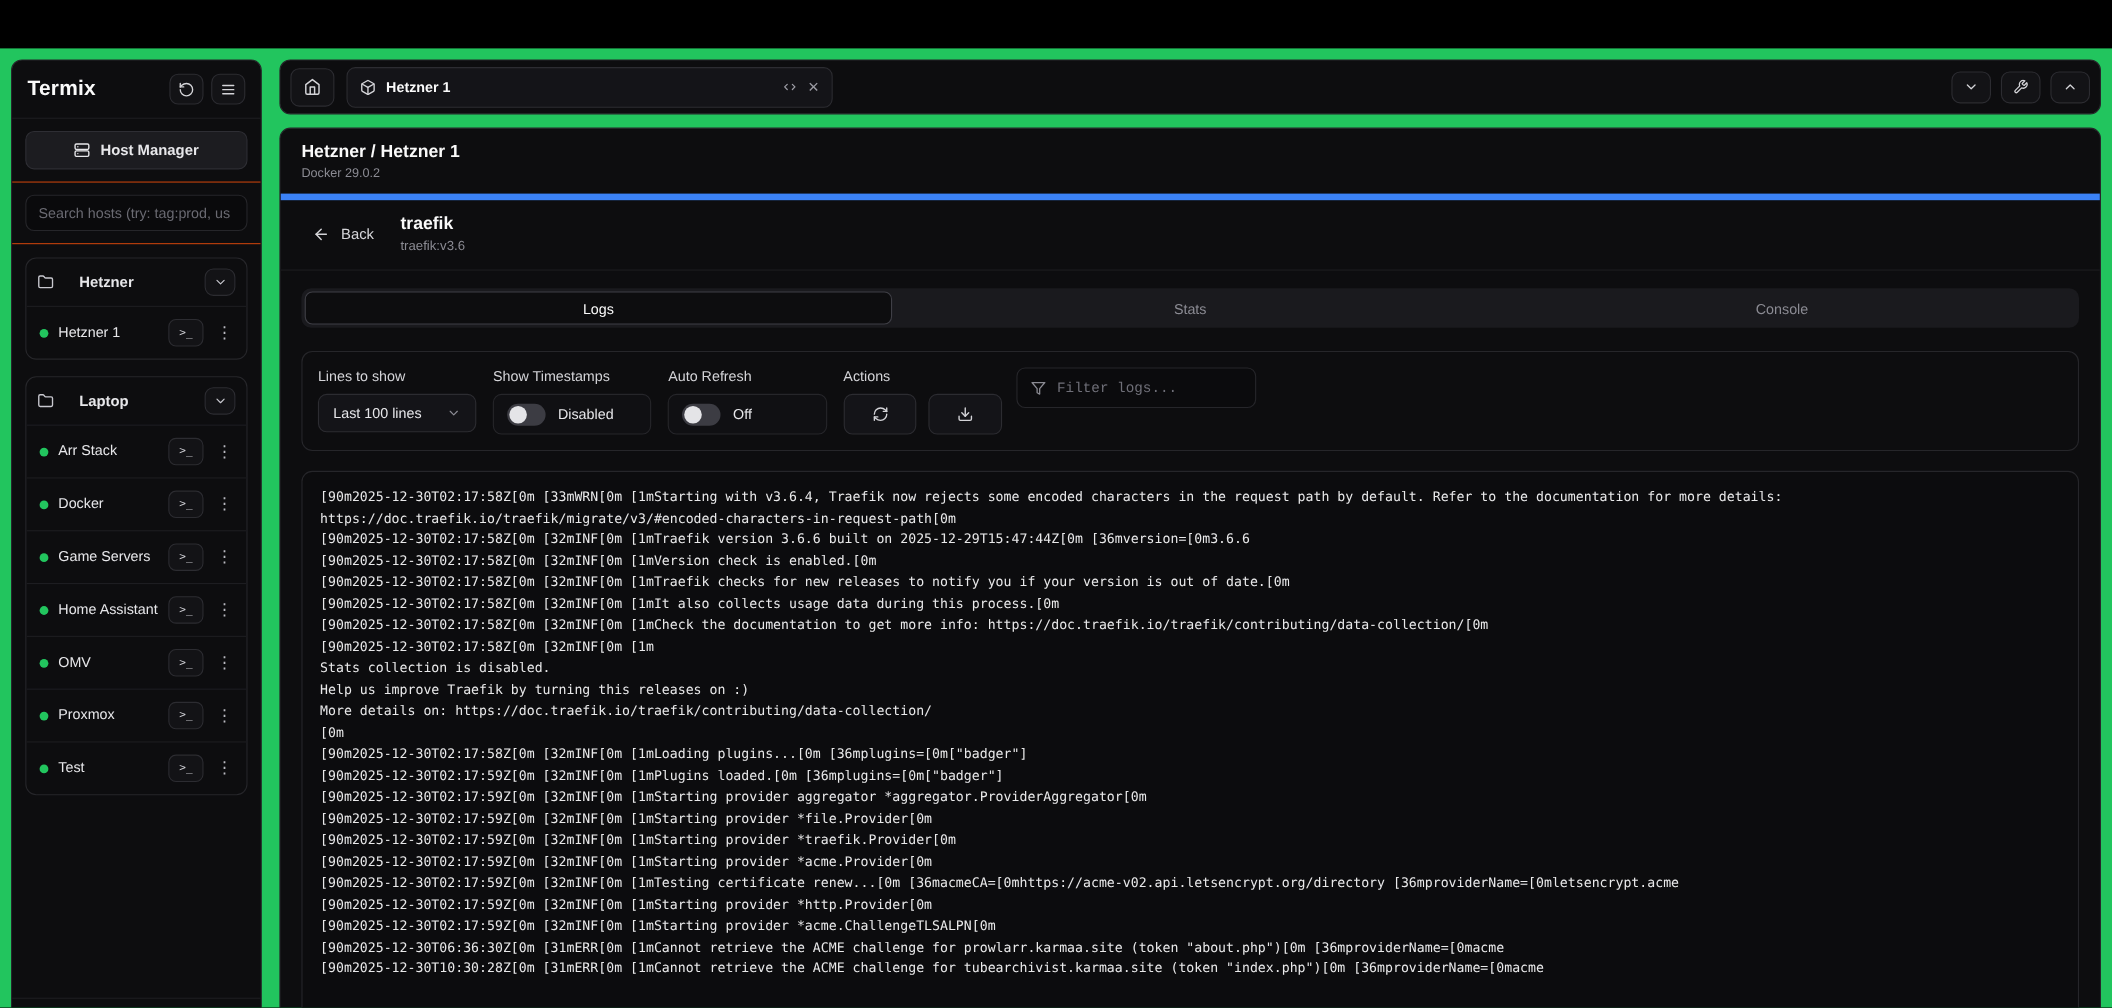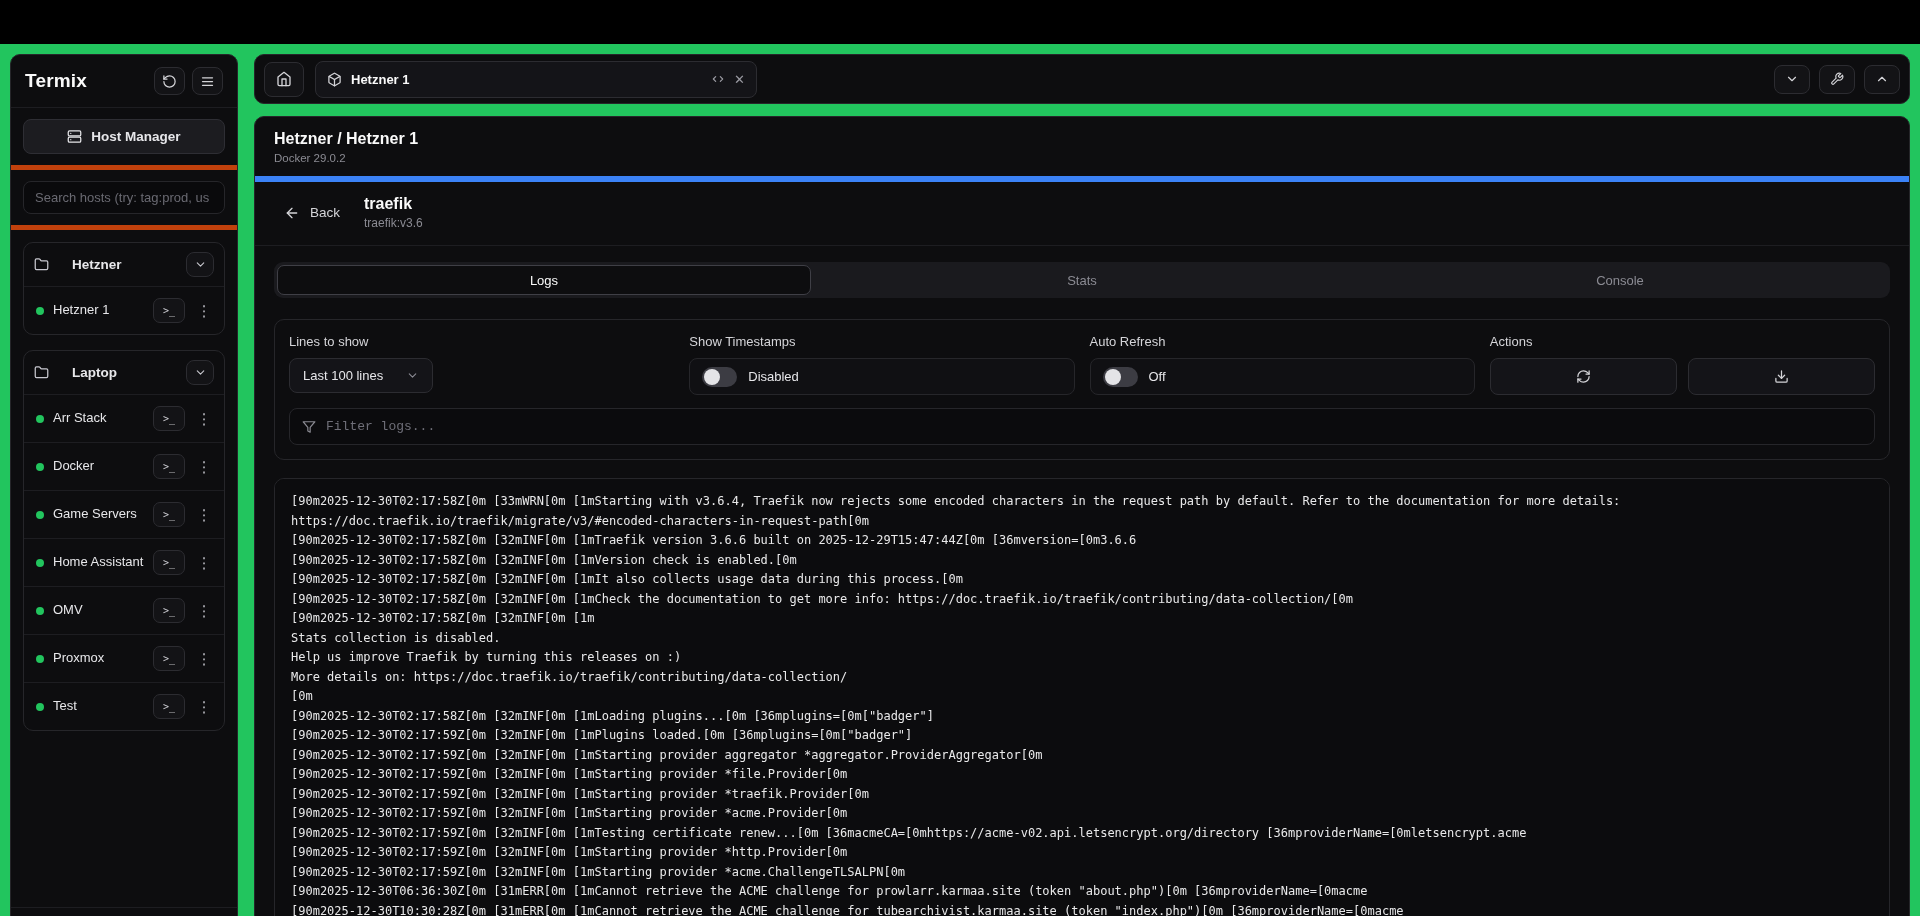--- a/index.html
+++ b/index.html
@@ -8,21 +8,21 @@
   input { font-family:inherit; outline:none; }
 
   .app { position:relative; width:1920px; height:916px; background:#22c55e;margin-top:44px; }
 
   
   .sidebar { position:absolute; left:10px; top:10px; bottom:10px; width:228px; background:#0d0d0f; border:1px solid #26262a; border-radius:10px; display:flex; flex-direction:column; overflow:hidden; }
   .sb-header { display:flex; align-items:center; justify-content:space-between; padding:12px 14px; border-bottom:1px solid #1d1d21; }
   .app-title { font-size:19px; font-weight:700; color:#fafafa; letter-spacing:.2px; }
   .sb-header-actions { display:flex; gap:7px; }
   .icon-btn { display:flex; align-items:center; justify-content:center; width:31px; height:28px; background:#131316; border:1px solid #2c2c31; border-radius:8px; color:#d4d4d8; }
-  .sb-block { padding:11px 12px; border-bottom:5px solid #c2410c; }
+  .sb-block { padding:11px 12px; border-bottom:1px solid #c2410c; }
   .host-manager { width:100%; height:35px; display:flex; align-items:center; justify-content:center; gap:9px; background:#1c1c20; border:1px solid #2e2e34; border-radius:8px; color:#e7e7ea; font-size:13.5px; font-weight:600; }
   .search-input { width:100%; height:33px; background:#0a0a0c; border:1px solid #26262a; border-radius:8px; color:#e4e4e7; font-size:13px; padding:0 11px; }
   .search-input::placeholder { color:#6a6a72; }
   .sb-groups { flex:1; padding:12px; display:flex; flex-direction:column; gap:15px; overflow:hidden; }
   .group { border:1px solid #26262a; border-radius:10px; background:#0d0d0f; overflow:hidden; }
   .group-header { display:flex; align-items:center; gap:23px; padding:9px 10px; color:#e7e7ea; }
   .group-label { font-size:13.5px; font-weight:700; flex:1; }
   .chev-btn { width:28px; height:25px; display:flex; align-items:center; justify-content:center; background:#131316; border:1px solid #2c2c31; border-radius:8px; color:#c8c8cf; }
   .host-row { display:flex; align-items:center; gap:9px; padding:11px 10px 11px 12px; border-top:1px solid #1d1d21; }
   .dot { width:8px; height:8px; border-radius:50%; flex:none; }
@@ -49,21 +49,21 @@
   .panel-sub { font-size:11.5px; color:#8b8b93; margin-top:4px; }
   .container-header { display:flex; align-items:center; gap:24px; padding:13px 19px 15px; border-bottom:1px solid #1d1d21; }
   .back-btn { display:flex; align-items:center; gap:10px; background:none; border:none; color:#d4d4d8; font-size:13.5px; padding-left:10px; }
   .container-title .c-name { font-size:16px; font-weight:700; color:#fafafa; }
   .container-title .c-sub { font-size:12px; color:#8b8b93; margin-top:3px; }
 
   .view-tabs { margin:16px 19px 15px; height:36px; background:#1a1a1e; border-radius:9px; display:flex; padding:3px; gap:4px; }
   .vtab { flex:1; display:flex; align-items:center; justify-content:center; font-size:13px; color:#8b8b93; border-radius:7px; border:1px solid transparent; cursor:pointer; }
   .vtab.active { background:#0d0d0f; border-color:#3f3f46; color:#fafafa; }
 
-  .controls-card { margin:6px 19px 14px; border:1px solid #26262a; border-radius:10px; padding:14px; display:flex; flex-direction:column; gap:13px; }
+  .controls-card { margin:6px 19px 14px; border:1px solid #26262a; border-radius:10px; padding:14px; display:flex; flex-direction:row; gap:13px; }
   .controls-row { display:grid; grid-template-columns:repeat(4, 1fr); gap:15px; }
   .ctrl-label { font-size:13px; color:#d4d4d8; margin-bottom:9px; display:block; }
   .select-btn { display:inline-flex; align-items:center; gap:23px; height:35px; padding:0 13px; background:#141418; border:1px solid #2c2c31; border-radius:8px; color:#e7e7ea; font-size:13px; }
   .toggle-field { height:37px; display:flex; align-items:center; gap:11px; padding:0 12px; background:#101013; border:1px solid #26262a; border-radius:8px; color:#e7e7ea; font-size:13px; }
   .toggle { width:35px; height:20px; border-radius:999px; background:#3c3c43; position:relative; flex:none; cursor:pointer; }
   .toggle::after { content:""; position:absolute; left:2px; top:2px; width:16px; height:16px; border-radius:50%; background:#e4e4e7; }
   .actions-btns { display:flex; gap:11px; }
   .action-btn { flex:1; height:37px; display:flex; align-items:center; justify-content:center; background:#141418; border:1px solid #2c2c31; border-radius:8px; color:#d4d4d8; }
   .filter-field { height:37px; display:flex; align-items:center; gap:10px; padding:0 12px; border:1px solid #26262a; border-radius:8px; background:#0b0b0d; color:#8b8b93; }
   .filter-field input { flex:1; background:none; border:none; color:#e4e4e7; font-size:13px;font-family:Liberation Mono, monospace; }
@@ -396,20 +396,21 @@
     </div>
 
     <div class="logbox">
 
         <div class="log-line">[90m2025-12-30T02:17:58Z[0m [33mWRN[0m [1mStarting with v3.6.4, Traefik now rejects some encoded characters in the request path by default. Refer to the documentation for more details: https://doc.traefik.io/traefik/migrate/v3/#encoded-characters-in-request-path[0m</div>
 
         <div class="log-line">[90m2025-12-30T02:17:58Z[0m [32mINF[0m [1mTraefik version 3.6.6 built on 2025-12-29T15:47:44Z[0m [36mversion=[0m3.6.6</div>
 
         <div class="log-line">[90m2025-12-30T02:17:58Z[0m [32mINF[0m [1mVersion check is enabled.[0m</div>
 
+        <div class="log-line">[90m2025-12-30T02:17:58Z[0m [32mINF[0m [1mTraefik checks for new releases to notify you if your version is out of date.[0m</div>
 
         <div class="log-line">[90m2025-12-30T02:17:58Z[0m [32mINF[0m [1mIt also collects usage data during this process.[0m</div>
 
         <div class="log-line">[90m2025-12-30T02:17:58Z[0m [32mINF[0m [1mCheck the documentation to get more info: https://doc.traefik.io/traefik/contributing/data-collection/[0m</div>
 
         <div class="log-line">[90m2025-12-30T02:17:58Z[0m [32mINF[0m [1m</div>
 
         <div class="log-line">Stats collection is disabled.</div>
 
         <div class="log-line">Help us improve Traefik by turning this releases on :)</div>

